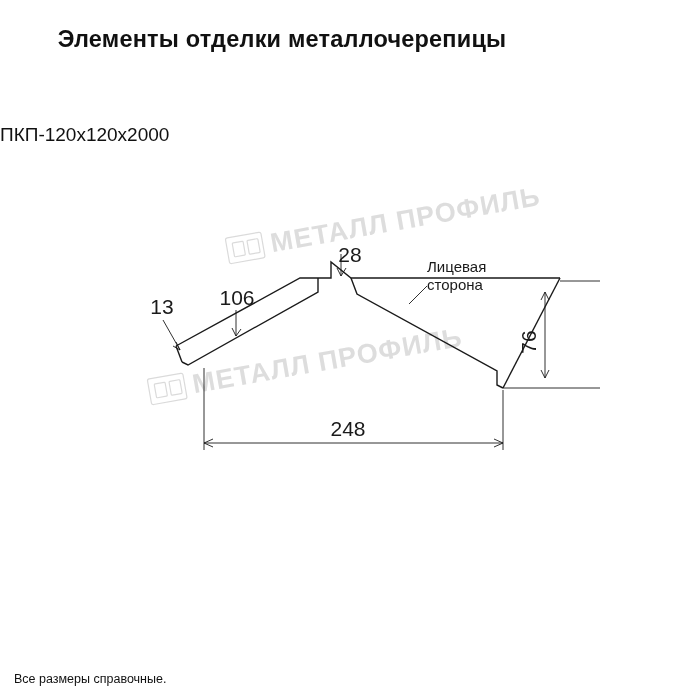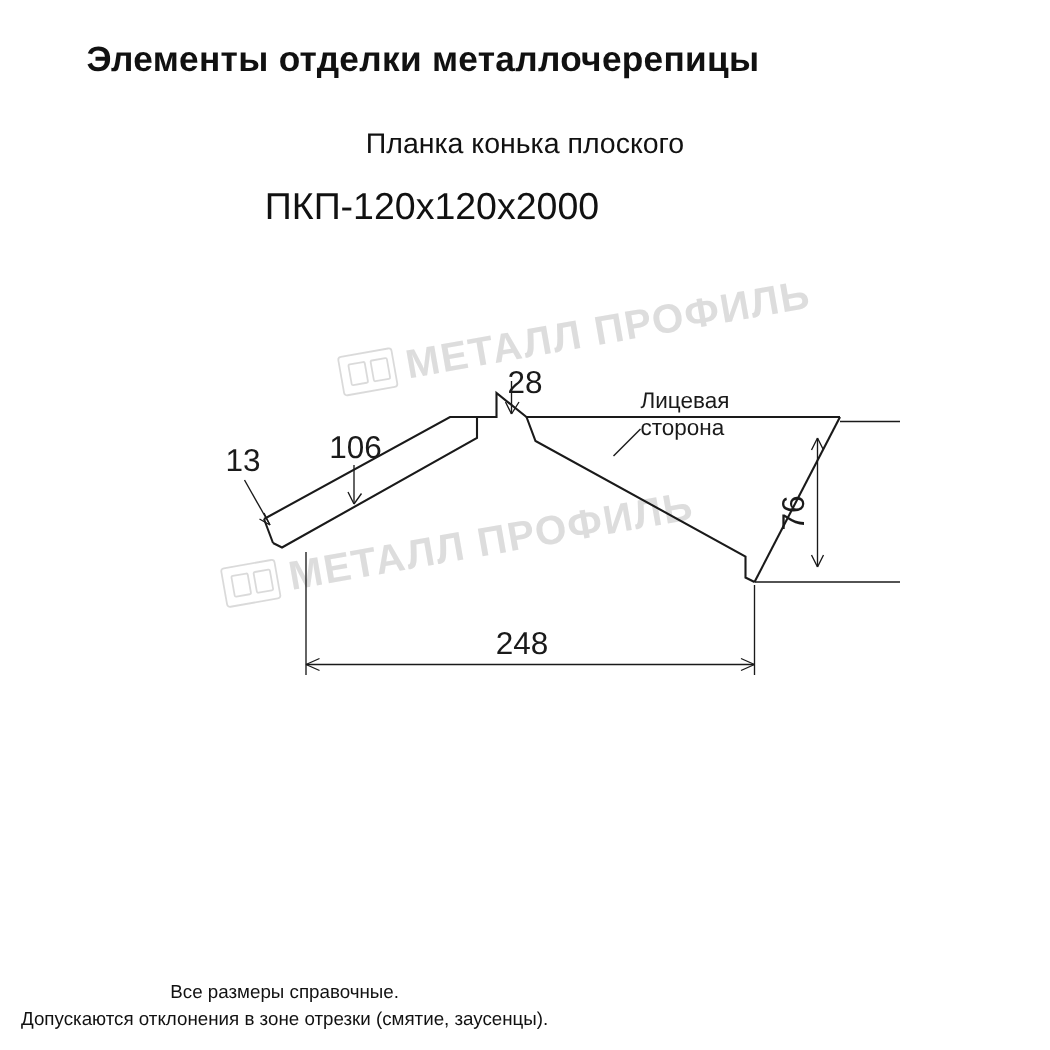--- a/index.html
+++ b/index.html
@@ -37,22 +37,21 @@
     width: 700px;
     text-align: center;
     font-size: 19px;
     color: #111;
   }
   .title-sub2 {
     position: absolute;
     top: 124px;
     left: 0;
     width: 576px;
-    text-align: center;
-    font-size: 25px;
+    font-size: 19px;
     color: #111;
   }
   .drawing {
     position: absolute;
     top: 150px;
     left: 0;
     width: 700px;
     height: 360px;
   }
   .footer {
@@ -104,21 +103,20 @@
     font-family: "Liberation Sans", sans-serif;
     font-size: 15px;
   }
 </style>
 </head>
 <body>
 
 <div class="page">
 
   <div class="title-main">Элементы отделки металлочерепицы</div>
-  <div class="title-sub1">Планка конька плоского</div>
   <div class="title-sub2">ПКП-120х120х2000</div>
 
   <div class="drawing">
     <svg width="700" height="360" viewBox="0 0 700 360" xmlns="http://www.w3.org/2000/svg">
 
       <g opacity="0.95">
         <g transform="translate(228,104) rotate(-10)">
           <rect class="wm" x="0" y="-16" width="36" height="26" rx="2"></rect>
           <rect class="wm" x="6" y="-10" width="11" height="14" rx="1"></rect>
           <rect class="wm" x="21" y="-10" width="11" height="14" rx="1"></rect>
@@ -184,16 +182,15 @@
         <path class="dim" d="M 204,293 L 213,289 M 204,293 L 213,297"></path>
         <path class="dim" d="M 503,293 L 494,289 M 503,293 L 494,297"></path>
         <text class="dimtext" x="348" y="286" text-anchor="middle">248</text>
       </g>
 
     </svg>
   </div>
 
   <div class="footer">
     <div>Все размеры справочные.</div>
-    <div>Допускаются отклонения в зоне отрезки (смятие, заусенцы).</div>
   </div>
 
 </div>
 
 </body></html>

